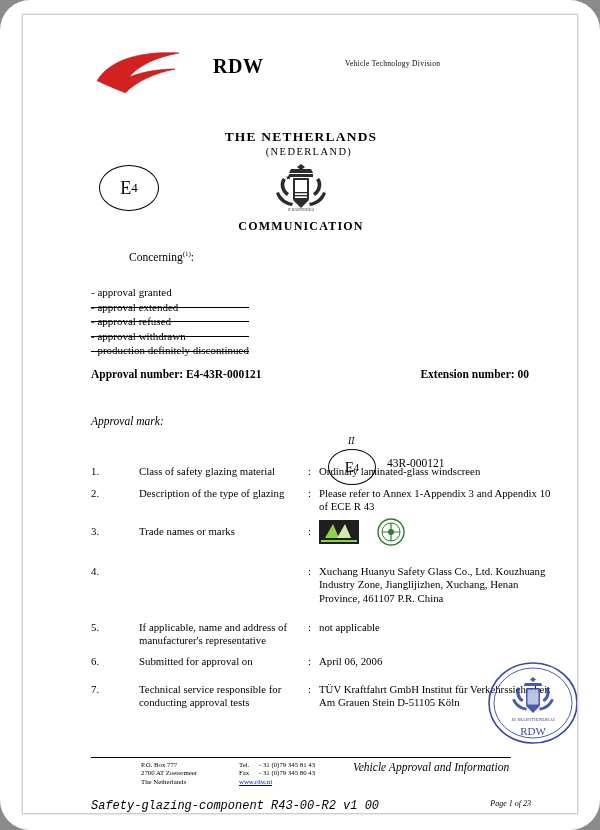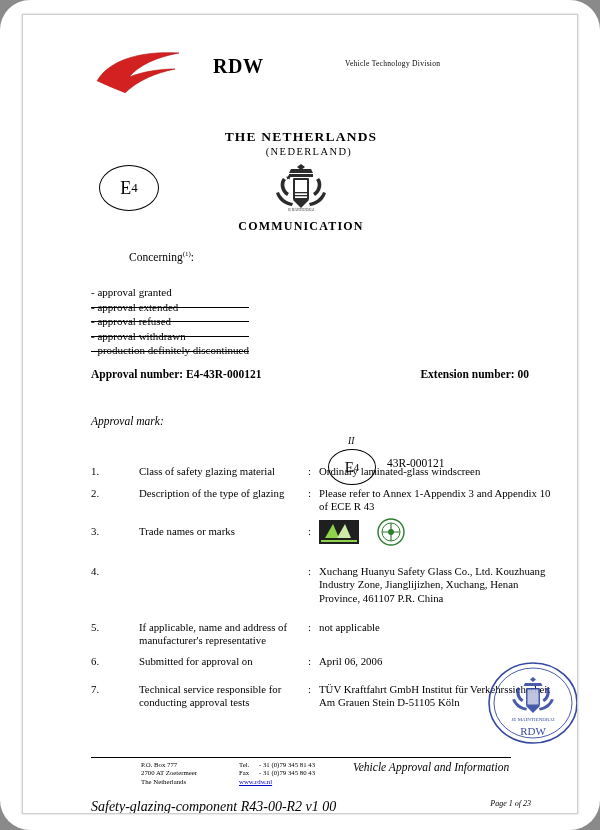--- a/index.html
+++ b/index.html
@@ -305,22 +305,23 @@
     position: absolute;
     left: 330px;
     top: 746px;
     font-size: 11.5px;
     font-style: italic;
   }
   .doc-ref {
     position: absolute;
     left: 68px;
     top: 784px;
-    font-size: 14px;
+    font-size: 12px;
     font-style: italic;
+    font-family: Liberation Mono, monospace;
   }
   .page-num {
     position: absolute;
     right: 46px;
     top: 784px;
     font-size: 8px;
     font-style: italic;
   }
 </style>
 </head>

